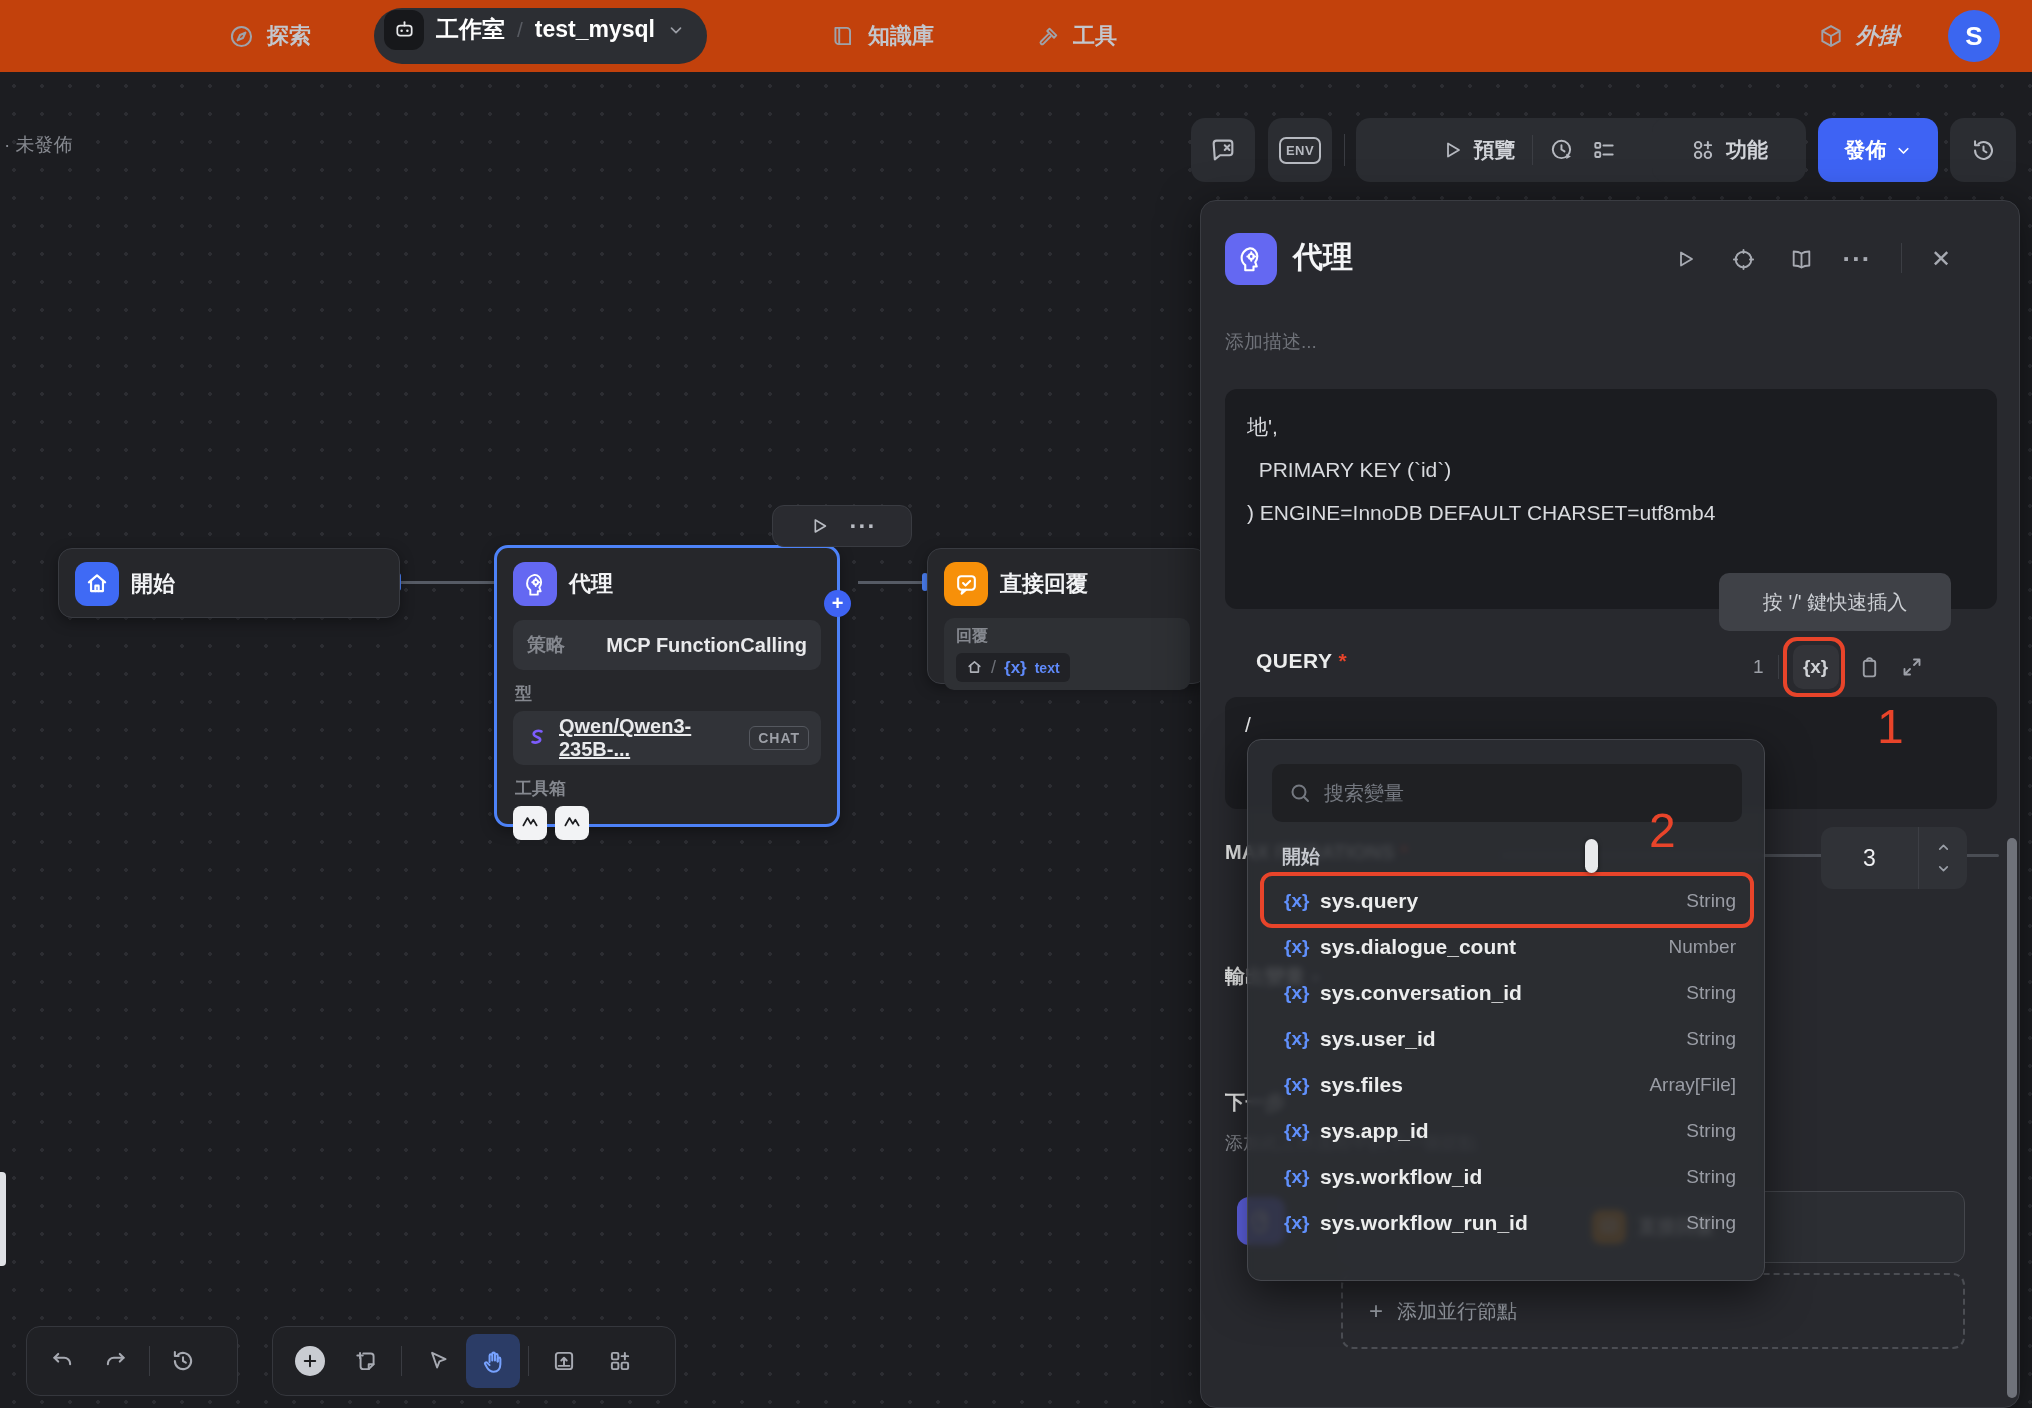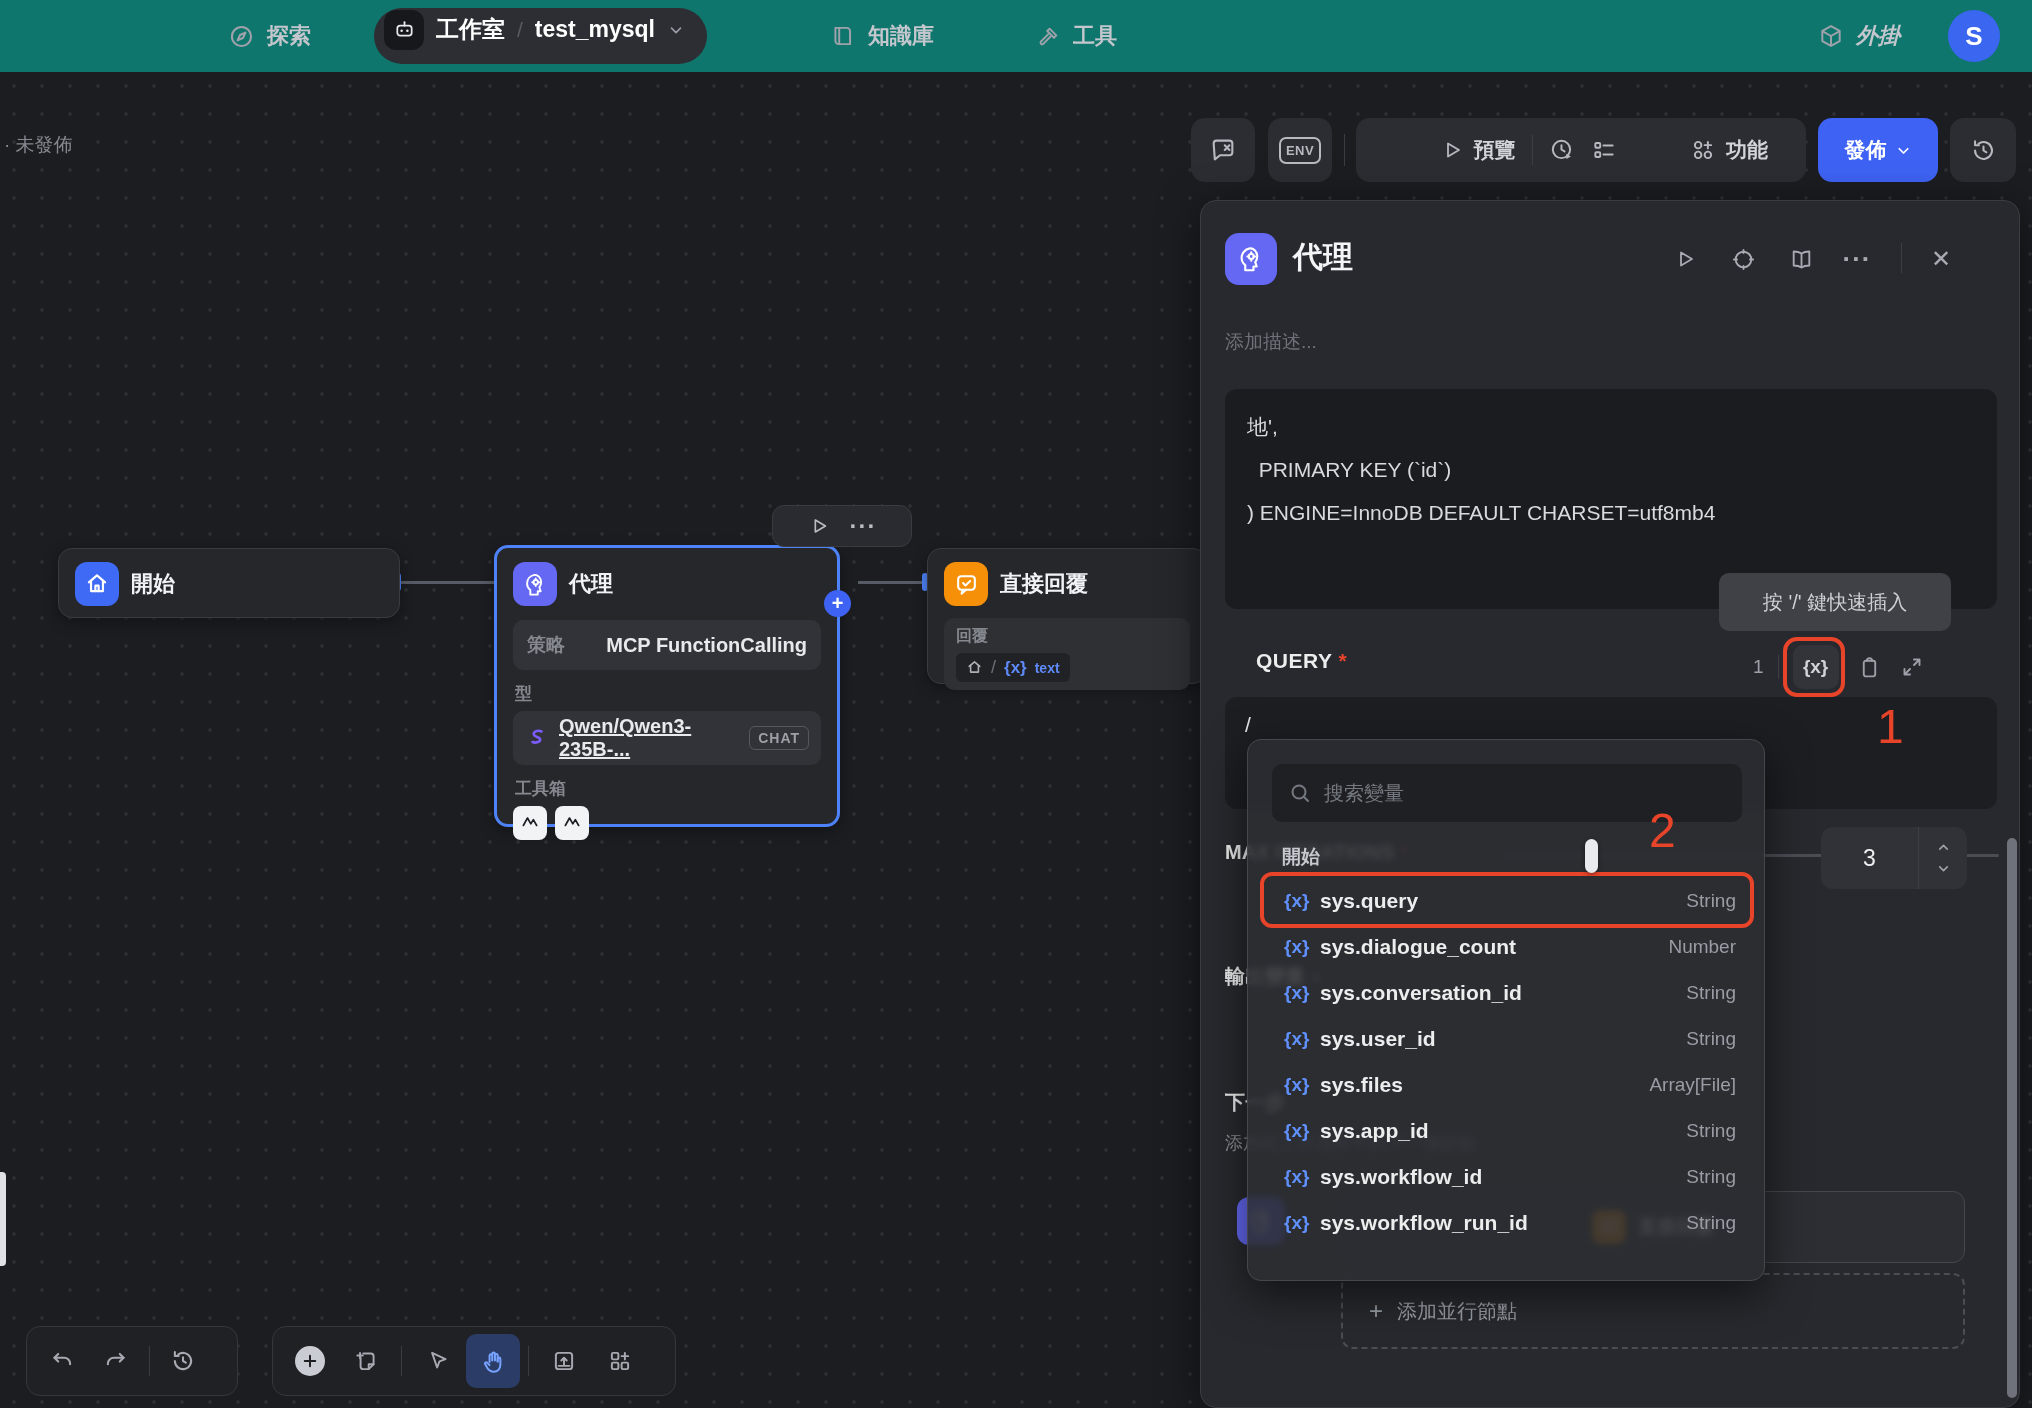--- a/index.html
+++ b/index.html
@@ -1,20 +1,20 @@
 <!DOCTYPE html>
 <html><head>
 <meta charset="utf-8">
 <style>
   html,body{margin:0;padding:0;background:#101114;}
   *{box-sizing:border-box;font-family:"Liberation Sans","DejaVu Sans",sans-serif;}
   .app{position:relative;width:2032px;height:1408px;overflow:hidden;background:#1c1d21;}
   .abs{position:absolute;}
   
-  .topbar{position:absolute;left:0;top:0;width:2032px;height:72px;background:#0f766e;z-index:50;}
+  .topbar{position:absolute;left:0;top:0;width:2032px;height:72px;background:#c2410c;z-index:50;}
   .navitem{position:absolute;top:0;height:72px;display:flex;align-items:center;gap:12px;color:#c3c6cc;font-size:22px;font-weight:600;cursor:pointer;}
   .navicon{color:#9fa2aa;display:flex;}
   .studio-pill{position:absolute;left:374px;top:8px;height:56px;border-radius:28px;background:#2c2e33;display:flex;align-items:center;gap:12px;padding:0 22px 13px 10px;}
   .robot-badge{width:40px;height:40px;border-radius:12px;background:#17181b;display:flex;align-items:center;justify-content:center;color:#e8e9eb;}
   .avatar{position:absolute;left:1948px;top:10px;width:52px;height:52px;border-radius:50%;background:#3b66f0;color:#fff;display:flex;align-items:center;justify-content:center;font-size:26px;font-weight:700;cursor:pointer;}
   
   .canvas{position:absolute;left:0;top:72px;width:2032px;height:1336px;background:#1c1d21;background-image:radial-gradient(#2c2d32 1.6px,transparent 1.6px);background-size:28px 28px;}
   .status{position:absolute;left:4px;top:60px;color:#85888f;font-size:19px;}
   .edge{position:absolute;height:3px;background:#565b65;}
   .tick{position:absolute;width:6px;height:18px;border-radius:3px;background:#4d82f8;}

